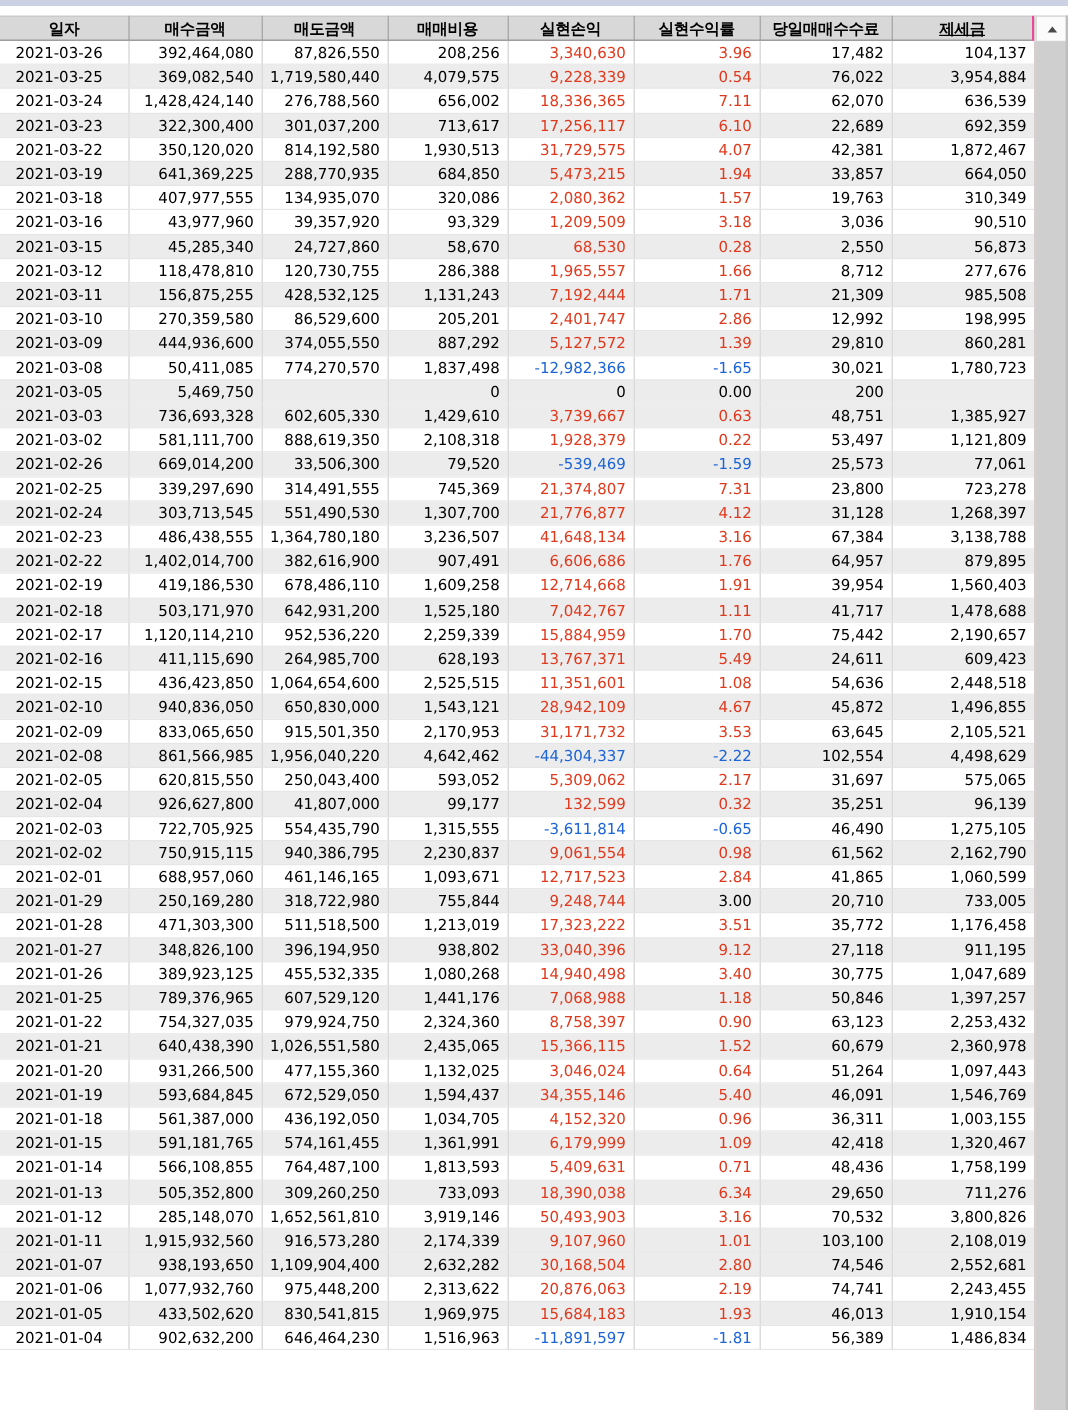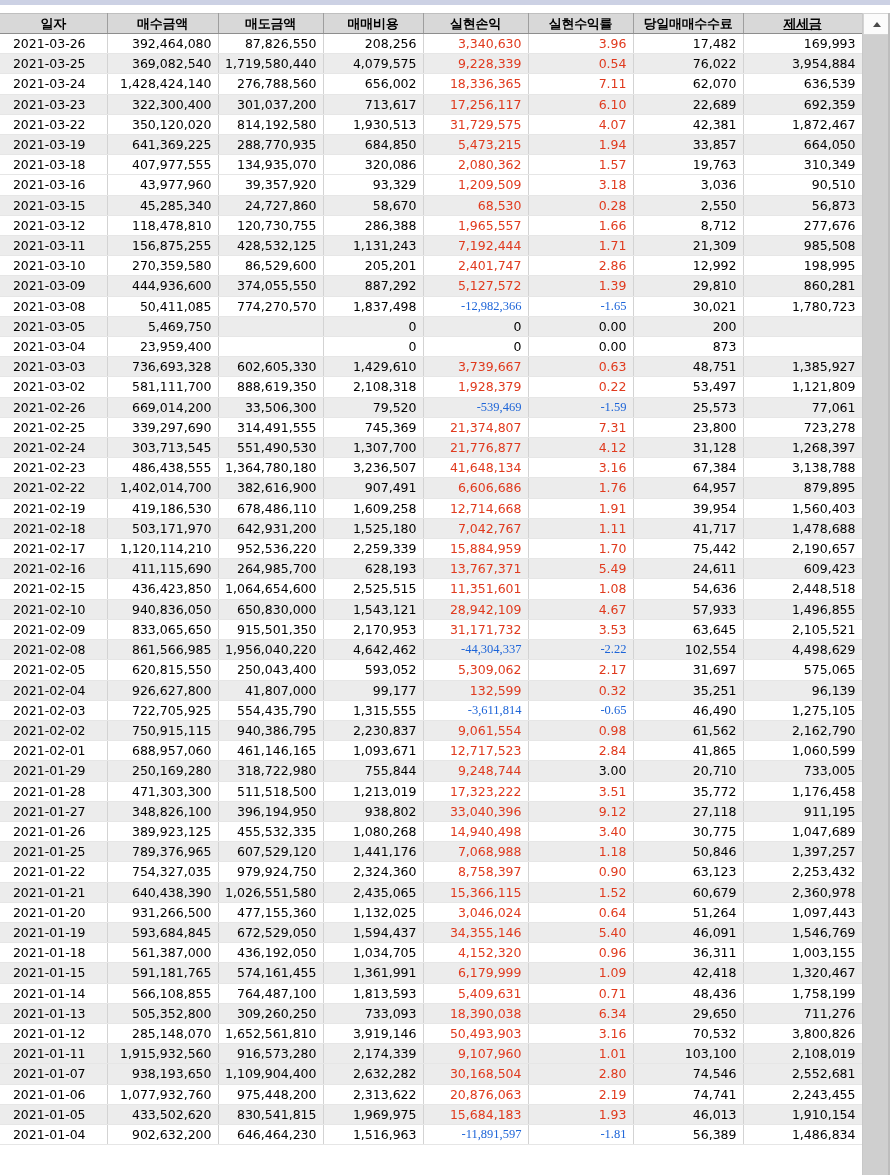--- a/index.html
+++ b/index.html
@@ -74,21 +74,21 @@
     color: #000000;
     font-weight: bold;
     font-size: 13px;
     text-align: center;
     border-right: 1px solid #9e9e9e;
     border-bottom: 1px solid #8d8d8d;
     border-top: 1px solid #bfbfbf;
     letter-spacing: -0.3px;
     white-space: nowrap;
   }
-  thead th:last-child { border-right: 1px solid #ec4899; text-decoration: underline; }
+  thead th:last-child { border-right: 4px solid #ec4899; text-decoration: underline; }
 
   tbody td {
     height: 19.2px;
     line-height: 19.2px;
     padding: 0 6px 0 4px;
     text-align: right;
     border-right: 1px solid #d3d3d3;
     border-bottom: 1px solid #e6e6e6;
     white-space: nowrap;
     font-size: 12.5px;
@@ -97,21 +97,21 @@
     font-variant-numeric: tabular-nums;
   }
   tbody td.col-date {
     text-align: center;
     padding-right: 12px;
   }
   tbody tr.odd td { background: #ffffff; }
   tbody tr.even td { background: #ececec; }
 
   td.pos { color: #e03a1e; }
-  td.neg { color: #1c64d8; font-family: Liberation Serif, serif; }
+  td.neg { color: #1c64d8; }
   td.zero { color: #000000; }
 
   
   .vscroll {
     position: absolute;
     top: 13px;
     right: 0;
     width: 28px;
     height: 1162px;
     background: #f2f2f2;
@@ -192,21 +192,21 @@
       </thead>
       <tbody id="grid-body">
           <tr class="odd">
             <td class="col-date">2021-03-26</td>
             <td>392,464,080</td>
             <td>87,826,550</td>
             <td>208,256</td>
             <td class="pos">3,340,630</td>
             <td class="pos">3.96</td>
             <td>17,482</td>
-            <td>169,993</td>
+            <td>104,137</td>
           </tr>
           <tr class="even">
             <td class="col-date">2021-03-25</td>
             <td>369,082,540</td>
             <td>1,719,580,440</td>
             <td>4,079,575</td>
             <td class="pos">9,228,339</td>
             <td class="pos">0.54</td>
             <td>76,022</td>
             <td>3,954,884</td>
@@ -334,30 +334,20 @@
           <tr class="even">
             <td class="col-date">2021-03-05</td>
             <td>5,469,750</td>
             <td></td>
             <td>0</td>
             <td class="zero">0</td>
             <td class="zero">0.00</td>
             <td>200</td>
             <td></td>
           </tr>
-          <tr class="odd">
-            <td class="col-date">2021-03-04</td>
-            <td>23,959,400</td>
-            <td></td>
-            <td>0</td>
-            <td class="zero">0</td>
-            <td class="zero">0.00</td>
-            <td>873</td>
-            <td></td>
-          </tr>
           <tr class="even">
             <td class="col-date">2021-03-03</td>
             <td>736,693,328</td>
             <td>602,605,330</td>
             <td>1,429,610</td>
             <td class="pos">3,739,667</td>
             <td class="pos">0.63</td>
             <td>48,751</td>
             <td>1,385,927</td>
           </tr>
@@ -471,21 +461,21 @@
             <td>54,636</td>
             <td>2,448,518</td>
           </tr>
           <tr class="even">
             <td class="col-date">2021-02-10</td>
             <td>940,836,050</td>
             <td>650,830,000</td>
             <td>1,543,121</td>
             <td class="pos">28,942,109</td>
             <td class="pos">4.67</td>
-            <td>57,933</td>
+            <td>45,872</td>
             <td>1,496,855</td>
           </tr>
           <tr class="odd">
             <td class="col-date">2021-02-09</td>
             <td>833,065,650</td>
             <td>915,501,350</td>
             <td>2,170,953</td>
             <td class="pos">31,171,732</td>
             <td class="pos">3.53</td>
             <td>63,645</td>

